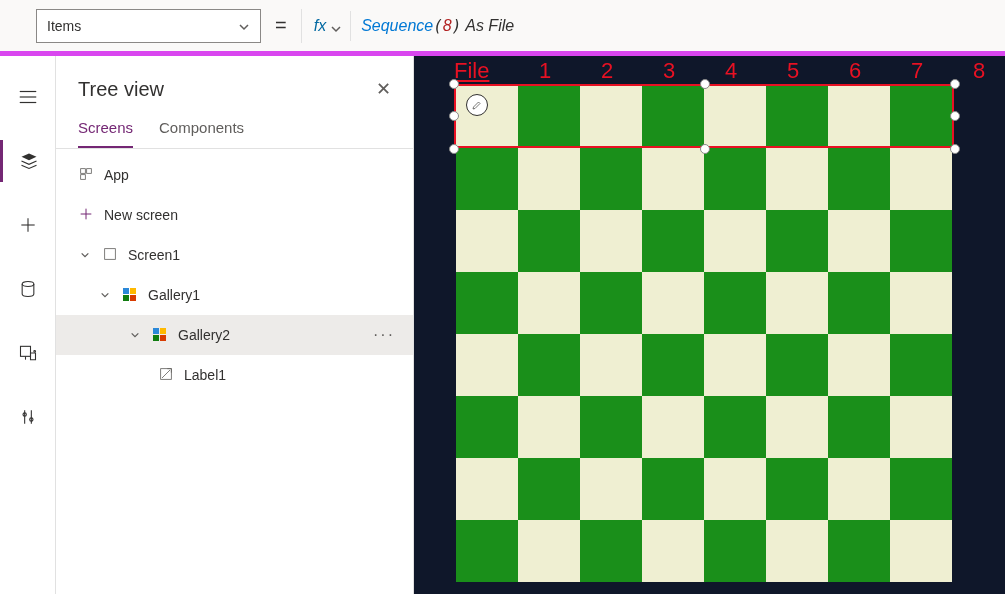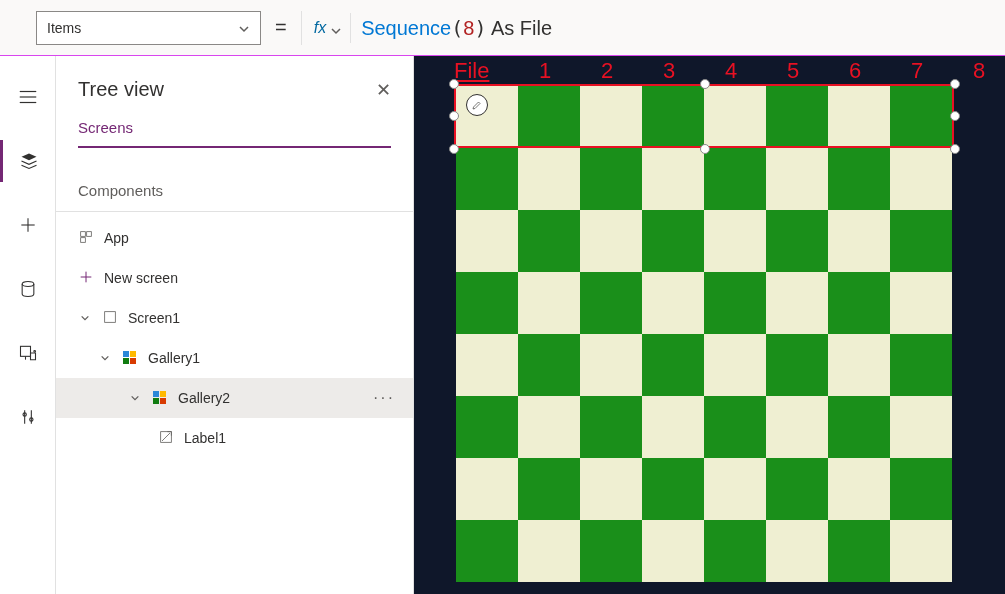--- a/index.html
+++ b/index.html
@@ -1,45 +1,45 @@
 <!DOCTYPE html>
 <html><head>
 <meta charset="utf-8">
 <style>
   * { box-sizing: border-box; margin: 0; padding: 0; font-family: "Segoe UI", Arial, sans-serif; }
   body { width: 1005px; height: 594px; overflow: hidden; background: #fff; position: relative; }
 
   
-  .topbar { height: 56px; display: flex; align-items: center; padding: 10px 12px 10px 36px; gap: 10px; border-bottom: 1px solid #d946ef; background:#faf9f8; }
+  .topbar { height: 56px; display: flex; align-items: center; padding: 10px 12px 10px 36px; gap: 10px; border-bottom: 5px solid #d946ef; background:#faf9f8; }
   .prop-dd { width: 225px; height: 34px; border:1px solid #8a8886; background:#fff; display:flex; align-items:center; padding:0 10px; justify-content:space-between; font-size:14px; color:#323130;}
   .chev { width:12px; height:12px; }
   .chev svg{width:12px;height:12px;stroke:#605e5c;fill:none;stroke-width:1.5;}
   .eq { font-size:20px; color:#323130; padding:0 4px;}
   .fx-wrap { flex:1; height:34px; border-left:1px solid #e1e1e1; display:flex; align-items:center; padding-left:12px; gap:10px;}
   .fx { font-style:italic; font-size:16px; color:#0369a1; display:flex; align-items:center; gap:4px;}
   .fx-chev{width:10px;height:10px;}
   .divider-v{width:1px;height:30px;background:#e1e1e1;}
-  .formula { font-family: Consolas, monospace; font-size:20px; color:#323130; white-space:pre;}
+  .formula { font-family: Consolas, monospace; font-size:16px; color:#323130; white-space:pre;font-style:italic;}
   .tok-fn{color:#0078d4;}
   .tok-num{color:#b22222;}
 
   
   .rail { position:absolute; left:0; top:56px; width:56px; bottom:0; border-right:1px solid #e1e1e1; background:#fff; display:flex; flex-direction:column; align-items:center; padding-top:20px; gap:22px;}
   .rail .ic{width:56px;height:42px;display:flex;align-items:center;justify-content:center;}
   .rail .ic.sel{ border-left:3px solid #742774;}
   .rail svg{width:20px;height:20px;stroke:#323130;fill:none;stroke-width:1.3;}
   .rail .hamb svg{width:22px;height:22px;}
   .rail .layers svg{fill:#323130;stroke:none;}
 
   
   .panel { position:absolute; left:56px; top:56px; width:358px; bottom:0; border-right:1px solid #e1e1e1; background:#fff; overflow:hidden;}
-  .panel-head{display:flex;align-items:center;justify-content:space-between;padding:22px 22px 10px 22px;}
+  .panel-head{display:flex;justify-content:space-between;padding:22px 22px 10px 22px;}
   .panel-title{font-size:20px;color:#323130;}
   .close-x{font-size:18px;color:#605e5c;cursor:pointer;}
-  .tabs{display:flex;gap:26px;padding:0 22px; border-bottom:1px solid #e1e1e1;flex-direction:column;}
+  .tabs{display:flex;gap:26px;padding:0 22px; border-bottom:1px solid #e1e1e1;}
   .tab{font-size:15px;color:#605e5c;padding:8px 0 10px 0;border-bottom:2px solid transparent;cursor:pointer;}
   .tab.sel{color:#742774;border-bottom-color:#742774;}
   .search{margin:16px 22px 10px 22px;height:36px;border:1px solid #323130;display:flex;align-items:center;padding:0 12px;gap:10px;}
   .search svg{width:18px;height:18px;stroke:#742774;fill:none;stroke-width:1.5;}
   .search input{border:none;outline:none;font-size:14px;flex:1;color:#323130;background:transparent;}
   .tree{padding:6px 0;}
   .trow{display:flex;align-items:center;height:40px;font-size:14px;color:#323130;gap:10px;cursor:pointer;position:relative;}
   .trow.sel{background:#edebe9;}
   .trow .lbl{flex:1;}
   .more{font-size:16px;color:#605e5c;letter-spacing:2px;padding-right:18px;}

